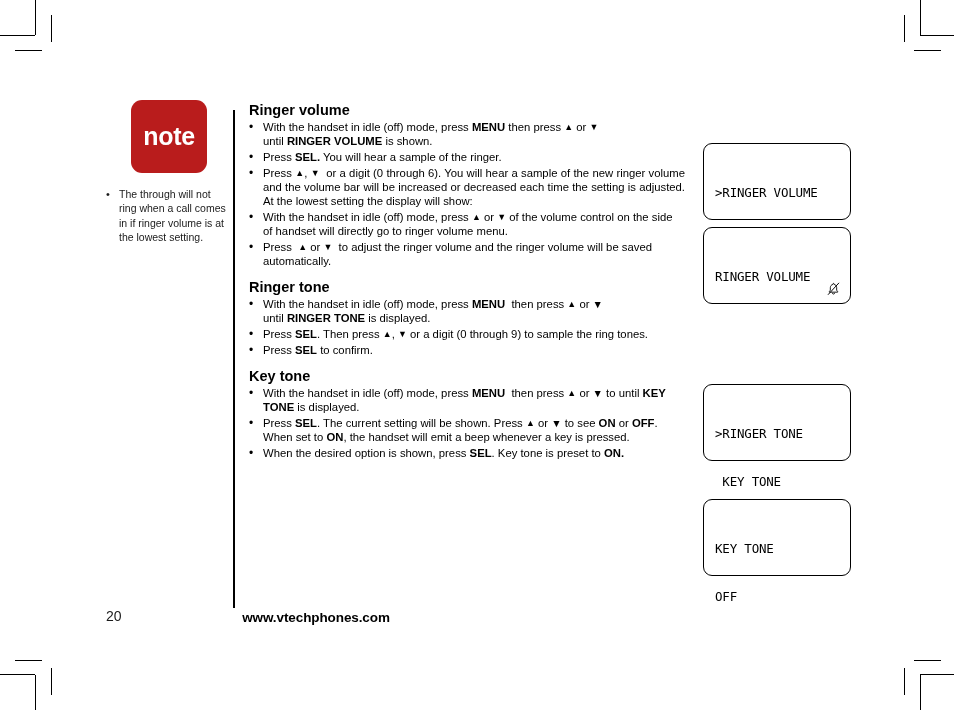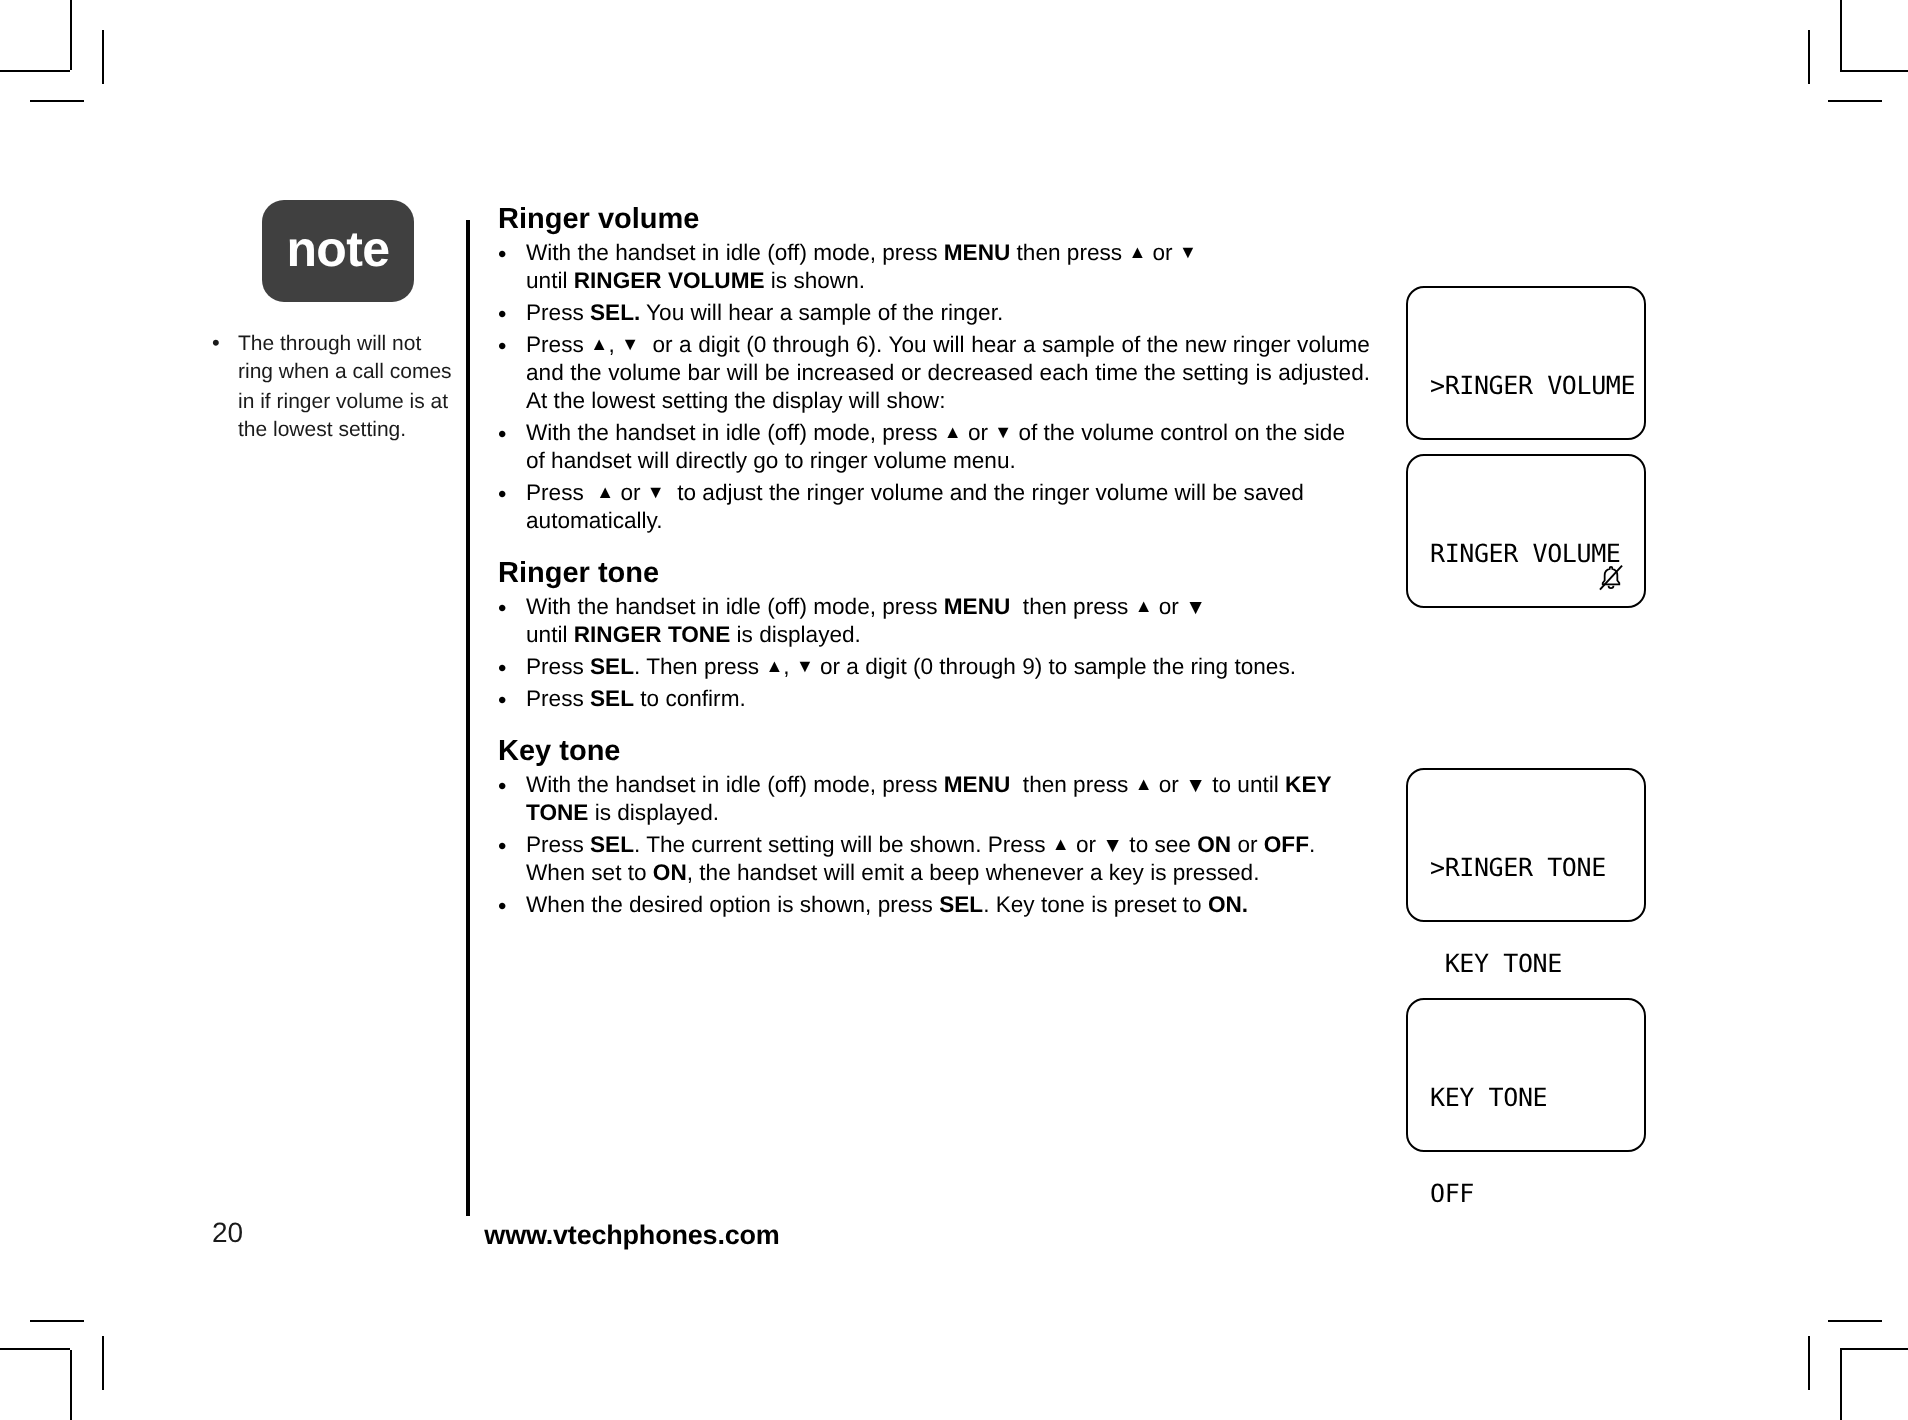--- a/index.html
+++ b/index.html
@@ -23,22 +23,22 @@
 
   
   #note-column {
     position: absolute;
     left: 106px;
     top: 100px;
     width: 122px;
   }
   #note-badge {
     width: 76px;
-    height: 51px;
-    background: #404040;
+    height: 73px;
+    background: #b91c1c;
     border-radius: 11px;
     margin-left: 25px;
     display: flex;
     align-items: center;
     justify-content: center;
   }
   #note-badge span {
     color: #ffffff;
     font-size: 25px;
     font-weight: bold;
@@ -116,21 +116,21 @@
     line-height: 15px;
     margin: 2px 0 2px 0;
   }
   b { font-weight: bold; }
   .ar { font-size: 9px; line-height: 1; vertical-align: 1px; }
   .arl { font-size: 10.5px; line-height: 1; vertical-align: 0px; }
 
   
   .lcd {
     position: absolute;
-    width: 120px;
+    width: 148px;
     height: 77px;
     border: 1.3px solid #000;
     border-radius: 9px;
     background: #fff;
     box-sizing: border-box;
     padding: 9px 0 0 11px;
     font-family: "DejaVu Sans Mono", monospace;
     font-size: 12.5px;
     line-height: 16px;
     letter-spacing: -0.2px;

